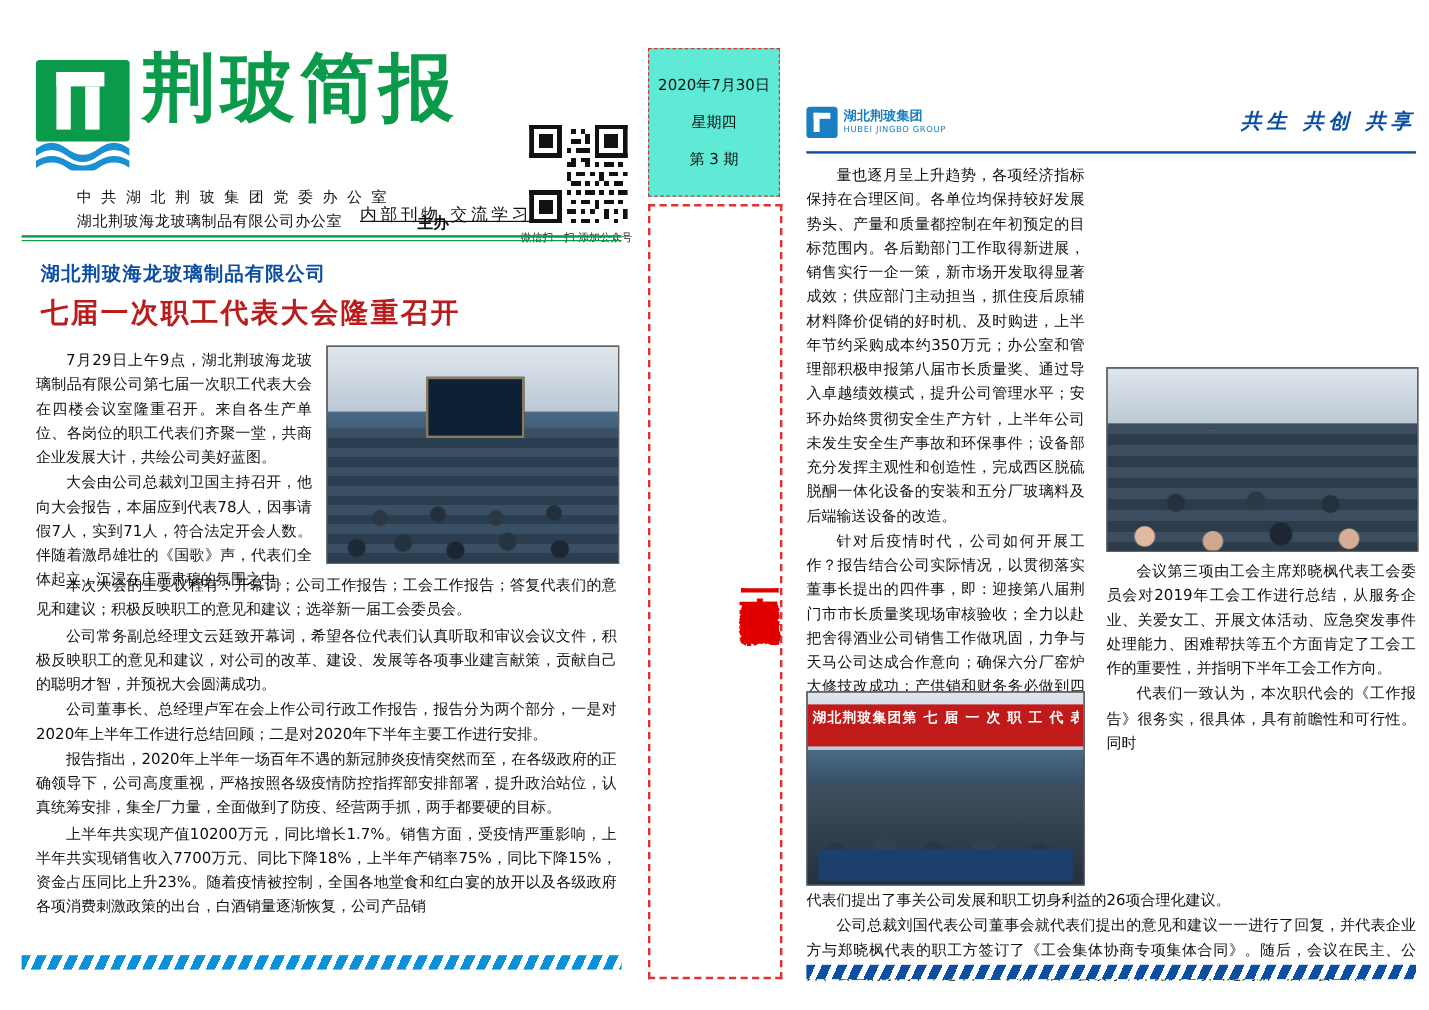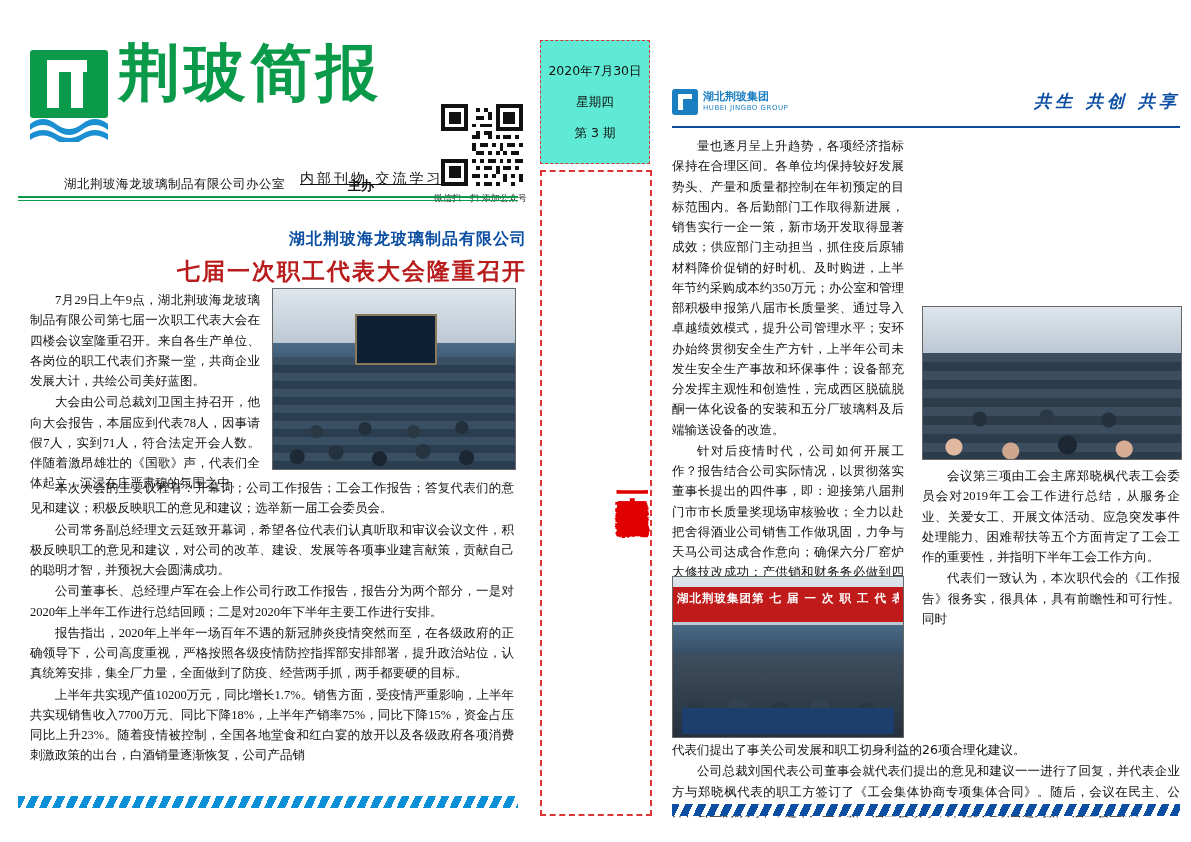--- a/index.html
+++ b/index.html
@@ -36,21 +36,21 @@
   .masthead-sub2{position:absolute;left:46px;top:130px;font-size:12.5px;letter-spacing:0.5px;color:#111;white-space:nowrap;}
   .masthead-zhuban{position:absolute;left:330px;top:131px;font-size:13px;font-weight:bold;}
 
   .qr{position:absolute;left:423px;top:58px;width:82px;height:82px;background:#fff;}
   .qr-cap{position:absolute;left:416px;top:146px;font-size:9px;color:#222;white-space:nowrap;}
 
   .masthead-rule{position:absolute;left:18px;top:196px;width:500px;height:0;border-top:2px solid #0b9a4a;}
   .masthead-rule2{position:absolute;left:18px;top:200px;width:500px;height:0;border-top:1px solid #0b9a4a;}
   .inner-pub{position:absolute;left:300px;top:170px;font-size:14px;letter-spacing:3px;text-decoration:underline;}
 
-  .art-title{position:absolute;left:47px;top:218px;width:480px;text-align:right;margin-top:11px;}
+  .art-title{position:absolute;left:34px;top:218px;width:480px;text-align:left;}
   .art-title .l1{font-size:16px;font-weight:bold;color:#0b4ea2;letter-spacing:1px;}
   .art-title .l2{font-size:23px;font-weight:bold;color:#b91c1c;letter-spacing:2px;margin-top:6px;}
 
   .photo{position:absolute;border:1px solid #666;background:#2b3a4a;overflow:hidden;}
   .photo .sky{position:absolute;left:0;top:0;right:0;height:32%;background:linear-gradient(#dfe6ec,#b9c6d2);}
   .photo .mid{position:absolute;left:0;top:30%;right:0;height:26%;background:linear-gradient(#4a6a86,#2e4358);}
   .photo .floor{position:absolute;left:0;bottom:0;right:0;height:46%;background:linear-gradient(#7a6a58,#4a3f34);}
 
   .l-photo1{left:272px;top:288px;width:242px;height:180px;}
   .l-photo1 .screen{position:absolute;left:34%;top:14%;width:32%;height:26%;background:#0d2036;border:2px solid #8a7a5a;}
@@ -61,21 +61,21 @@
                radial-gradient(circle at 26% 86%,#243240 0 7px,transparent 8px),
                radial-gradient(circle at 44% 92%,#1a2531 0 7px,transparent 8px),
                radial-gradient(circle at 62% 85%,#26343f 0 7px,transparent 8px),
                radial-gradient(circle at 80% 91%,#1b2733 0 7px,transparent 8px),
                radial-gradient(circle at 18% 66%,#2a3844 0 6px,transparent 7px),
                radial-gradient(circle at 38% 63%,#22303c 0 6px,transparent 7px),
                radial-gradient(circle at 58% 66%,#2a3844 0 6px,transparent 7px),
                radial-gradient(circle at 78% 62%,#22303c 0 6px,transparent 7px);}
 
   .col-text{position:absolute;font-size:12.5px;line-height:1.62;text-align:justify;color:#111;}
-  .indent{text-indent:2em;margin:0 0 1px 0;font-family:Liberation Serif, serif;}
+  .indent{text-indent:2em;margin:0 0 1px 0;}
 
   .l-col-a{left:30px;top:290px;width:230px;}
   .l-col-b{left:30px;top:478px;width:484px;}
 
   
   .center-col{position:absolute;left:540px;top:40px;width:108px;height:760px;}
   .date-box{position:absolute;left:0;top:0;width:108px;height:122px;border:1px dashed #d33;background:#5eead4;
             display:flex;flex-direction:column;align-items:center;justify-content:center;gap:14px;}
   .date-box div{font-size:12.5px;color:#111;}
   .banner-box{position:absolute;left:0;top:130px;width:108px;height:642px;border:2px dashed #d33;background:#fff;}
@@ -146,20 +146,21 @@
             <div class="stem"></div>
           </div>
         <div class="logo-wave">
           <svg width="78" height="28" viewBox="0 0 78 28">
             <path d="M0 10 Q 13 0 26 10 T 52 10 T 78 10 L78 16 Q 65 6 52 16 T 26 16 T 0 16 Z" fill="#1a8fd1"></path>
             <path d="M0 20 Q 13 12 26 20 T 52 20 T 78 20 L78 26 Q 65 17 52 26 T 26 26 T 0 26 Z" fill="#1a8fd1"></path>
           </svg>
         </div>
       </div>
       <div class="masthead-title">荆玻简报</div>
+      <div class="masthead-sub1">中 共 湖 北 荆 玻 集 团 党 委 办 公 室</div>
       <div class="masthead-sub2">湖北荆玻海龙玻璃制品有限公司办公室</div>
       <div class="masthead-zhuban">主办</div>
 
       <div class="qr">
         <svg width="82" height="82" viewBox="0 0 21 21" shape-rendering="crispEdges">
           <rect width="21" height="21" fill="#fff"></rect>
           <g fill="#111">
             <rect x="0" y="0" width="7" height="1"></rect>
               <rect x="0" y="6" width="7" height="1"></rect>
             <rect x="0" y="0" width="1" height="7"></rect>

